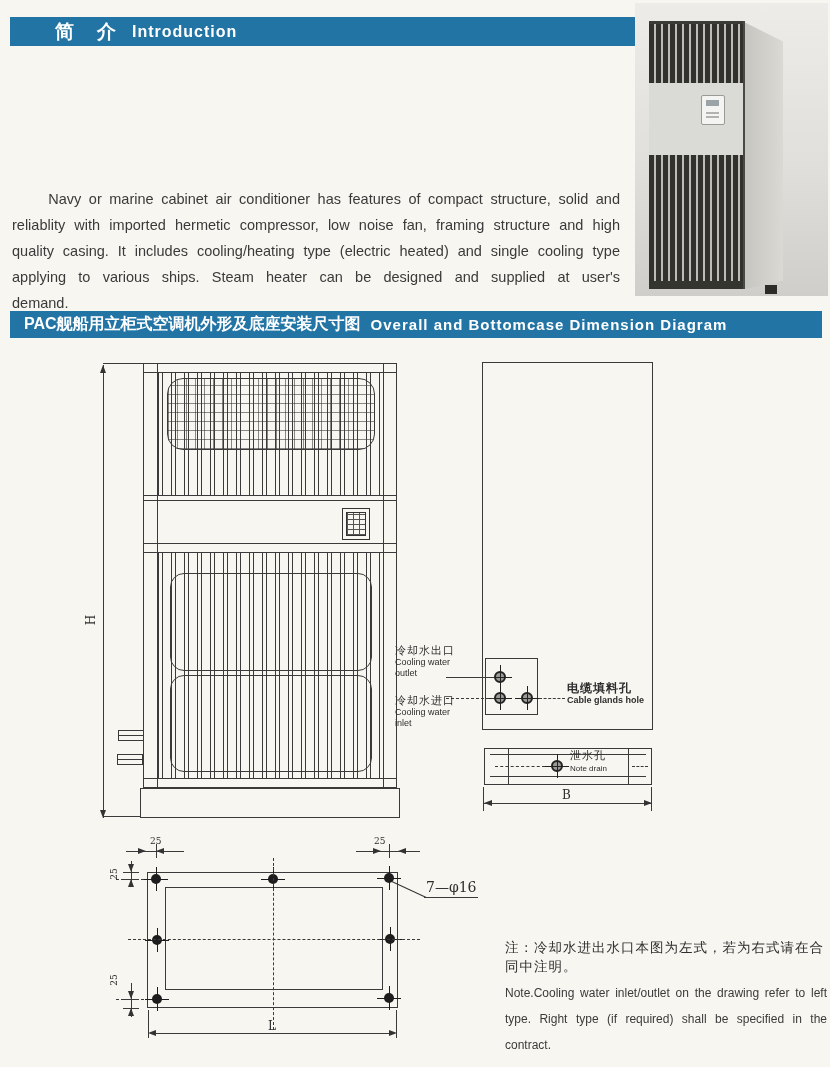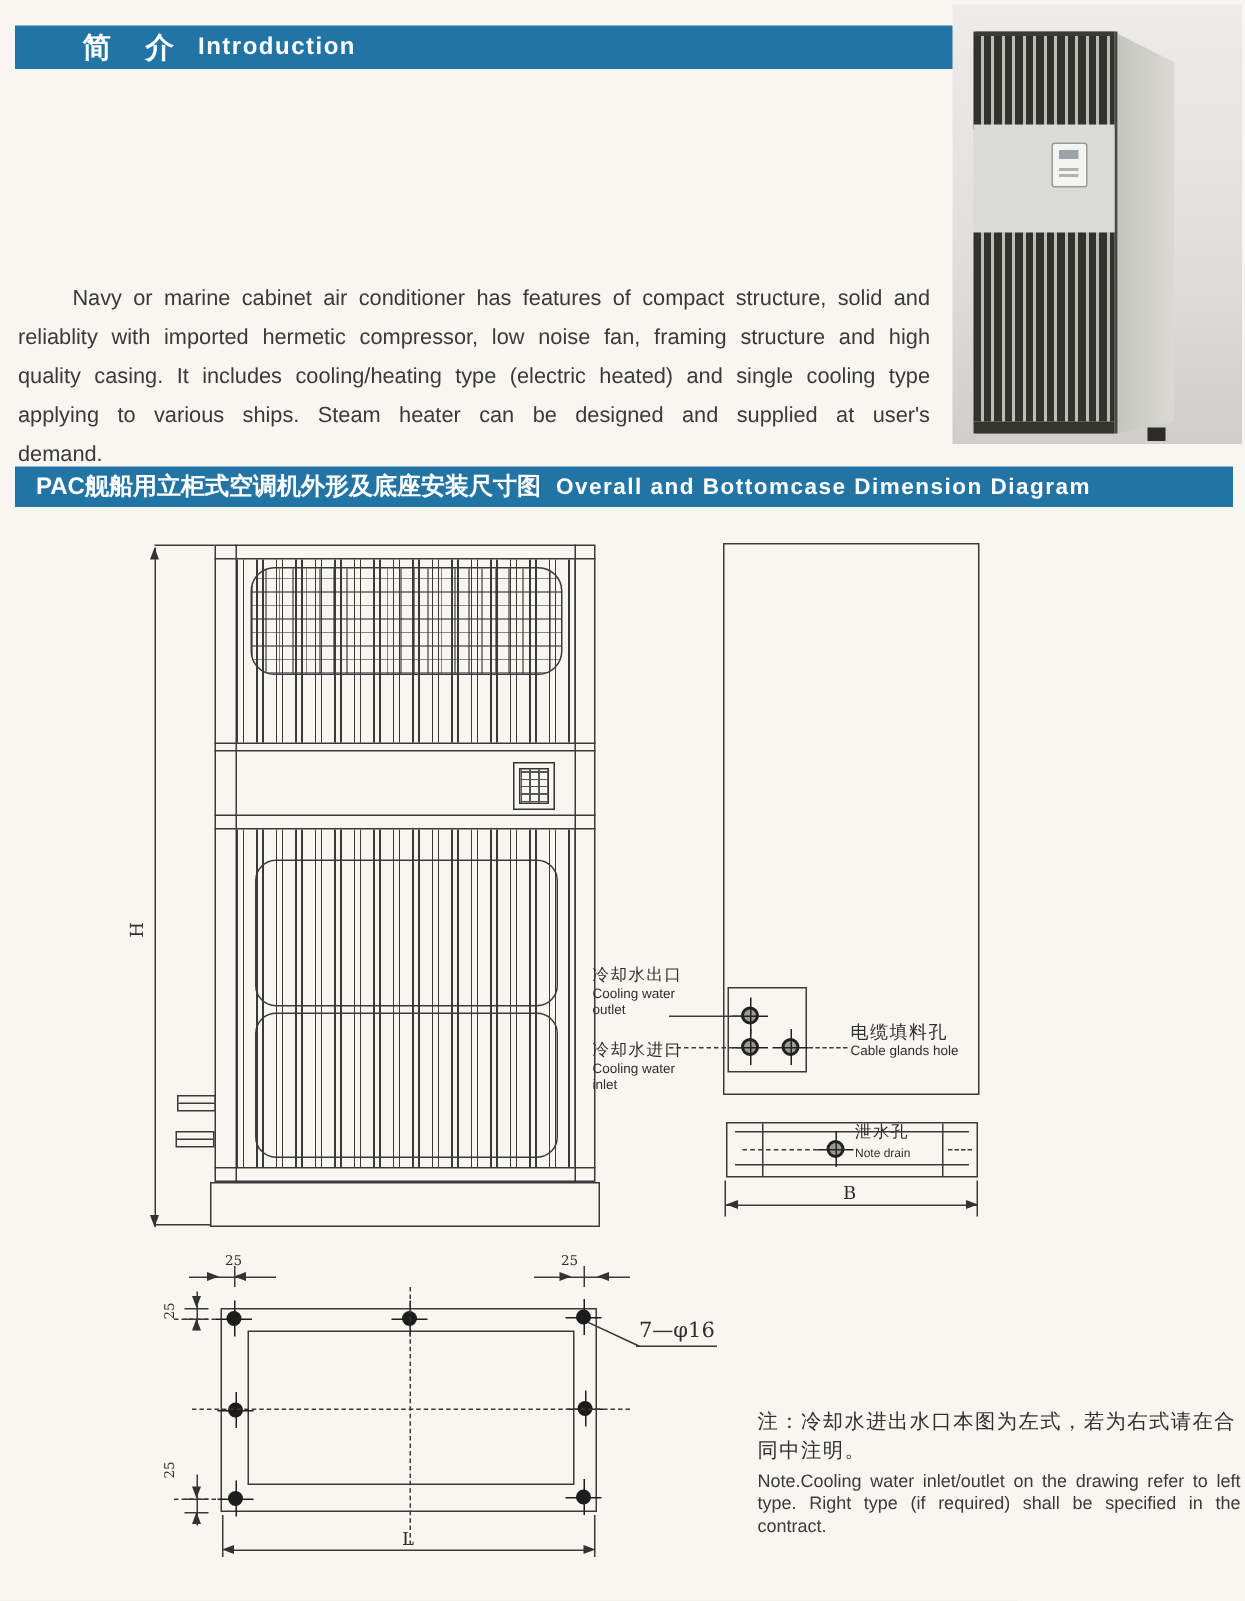--- a/index.html
+++ b/index.html
@@ -55,21 +55,21 @@
   .ar-right{border-top:3.5px solid transparent;border-bottom:3.5px solid transparent;border-left:8px solid #333;}
   .lbl{position:absolute;font-size:9px;line-height:11px;color:#2e2e2e;}
   .lblzh{font-size:11px;line-height:13px;letter-spacing:1px;}
   .dimlbl{position:absolute;font-family:"DejaVu Serif",serif;font-size:12px;color:#2e2e2e;}
   .dimsm{font-size:9px;}
   .rot{transform:rotate(-90deg);transform-origin:center;}
   .diag{position:absolute;border-top:1.2px solid #333;height:0;transform-origin:left top;}
   
   .note{position:absolute;left:505px;top:593px;width:322px;}
   .note .nzh{font-size:13.5px;line-height:19px;letter-spacing:1px;color:#2f2f2f;}
-  .note .nen{margin-top:4px;font-size:12px;line-height:15px;word-spacing:2px;text-align:justify;color:#3a3a3a;}
+  .note .nen{margin-top:4px;font-size:12px;line-height:26px;word-spacing:2px;text-align:justify;color:#3a3a3a;}
 </style>
 </head>
 <body>
 
 <div class="page" style="background: rgb(248, 246, 241);">
 
   <div class="hdr hdr1">
     <span class="zt">简　介</span>
     <span class="et">Introduction</span>
   </div>
@@ -137,21 +137,21 @@
     <div class="dashh" style="left:539px;top:353px;width:26px;"></div>
 
     <div class="lbl" style="left:395px;top:299px;width:72px;">
       <div class="lblzh">冷却水出口</div>
       <div>Cooling water outlet</div>
     </div>
     <div class="lbl" style="left:395px;top:349px;width:72px;">
       <div class="lblzh">冷却水进口</div>
       <div>Cooling water inlet</div>
     </div>
-    <div class="lbl" style="left:567px;top:337px;width:110px;">
+    <div class="lbl" style="left:567px;top:337px;width:110px;font-weight:bold;">
       <div class="lblzh" style="font-size:12px;">电缆填料孔</div>
       <div>Cable glands hole</div>
     </div>
 
     <div class="box" style="left:484px;top:403px;width:168px;height:37px;"></div>
     <div class="hline" style="left:490px;top:409px;width:156px;"></div>
     <div class="hline" style="left:490px;top:431px;width:156px;"></div>
     <div class="vline" style="left:508px;top:404px;height:35px;"></div>
     <div class="vline" style="left:628px;top:404px;height:35px;"></div>
     <div class="port" style="left:551px;top:415px;"></div>

